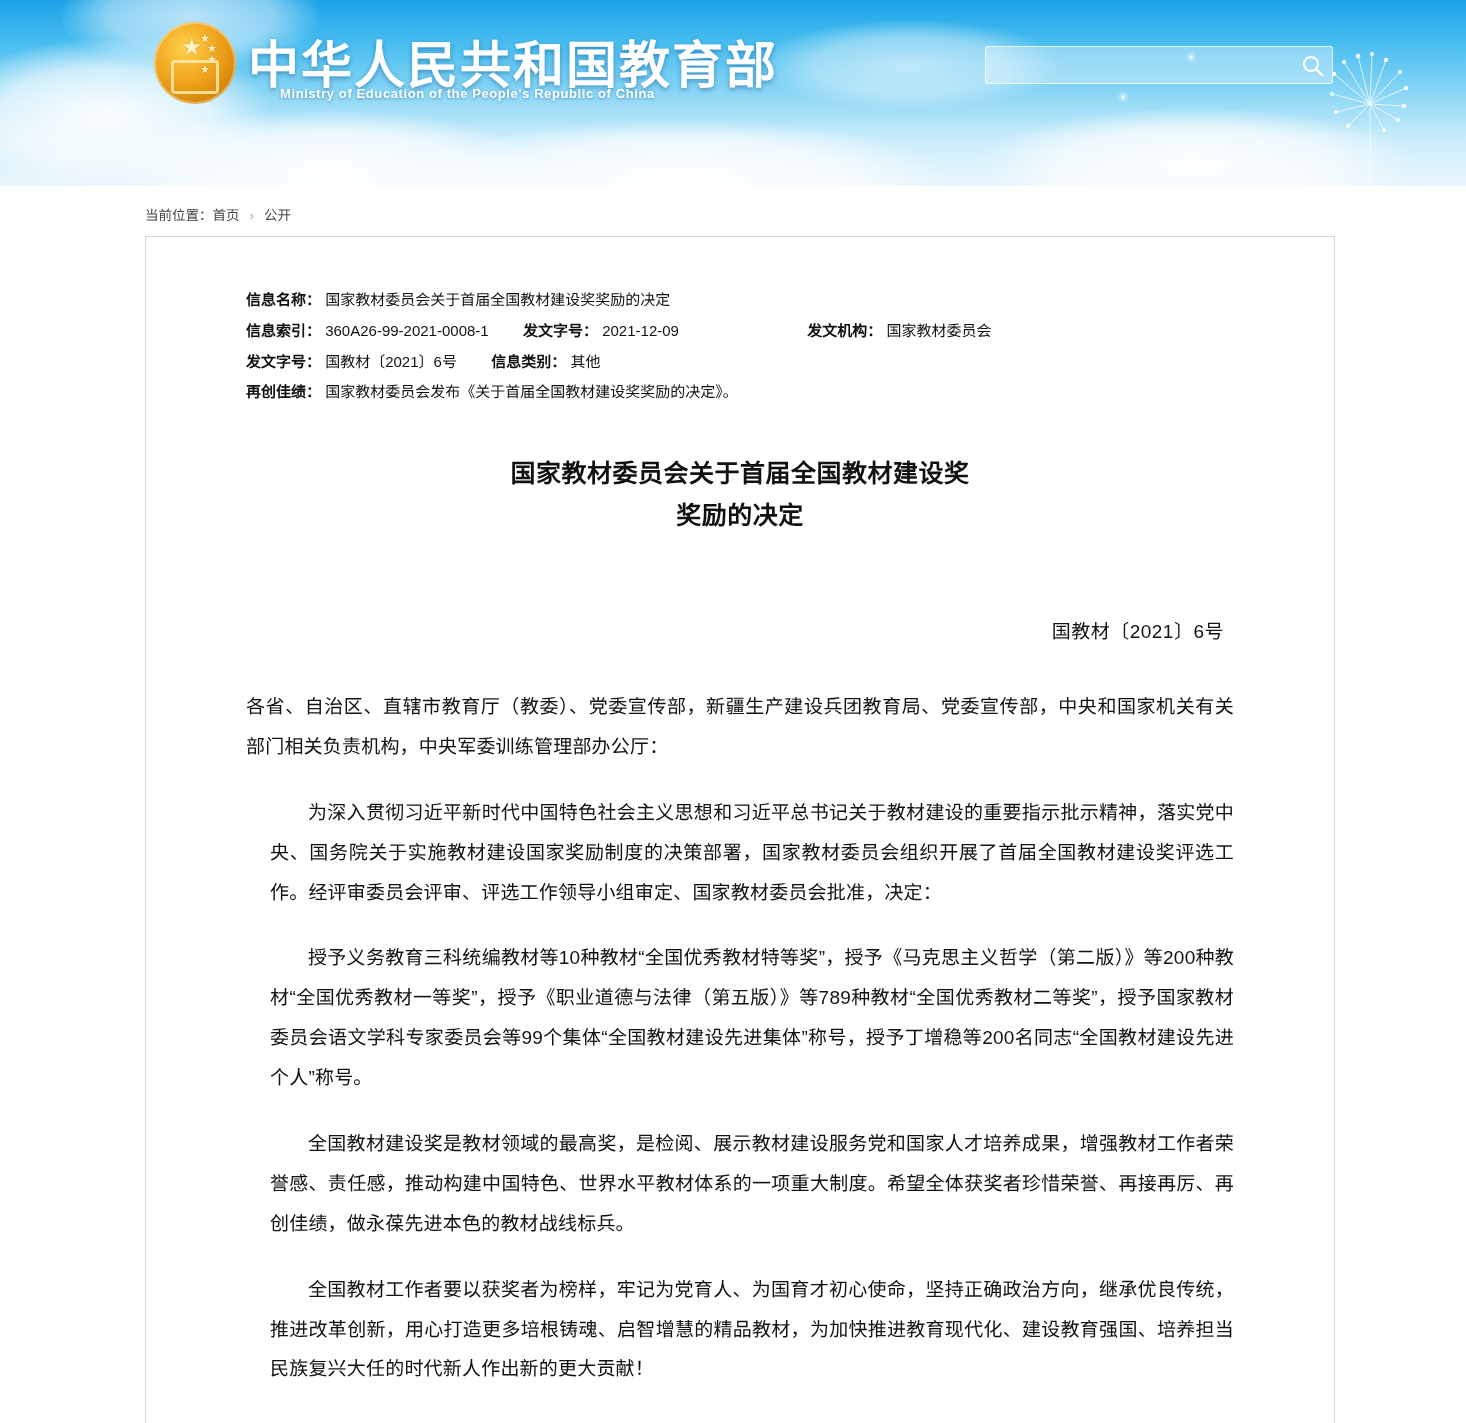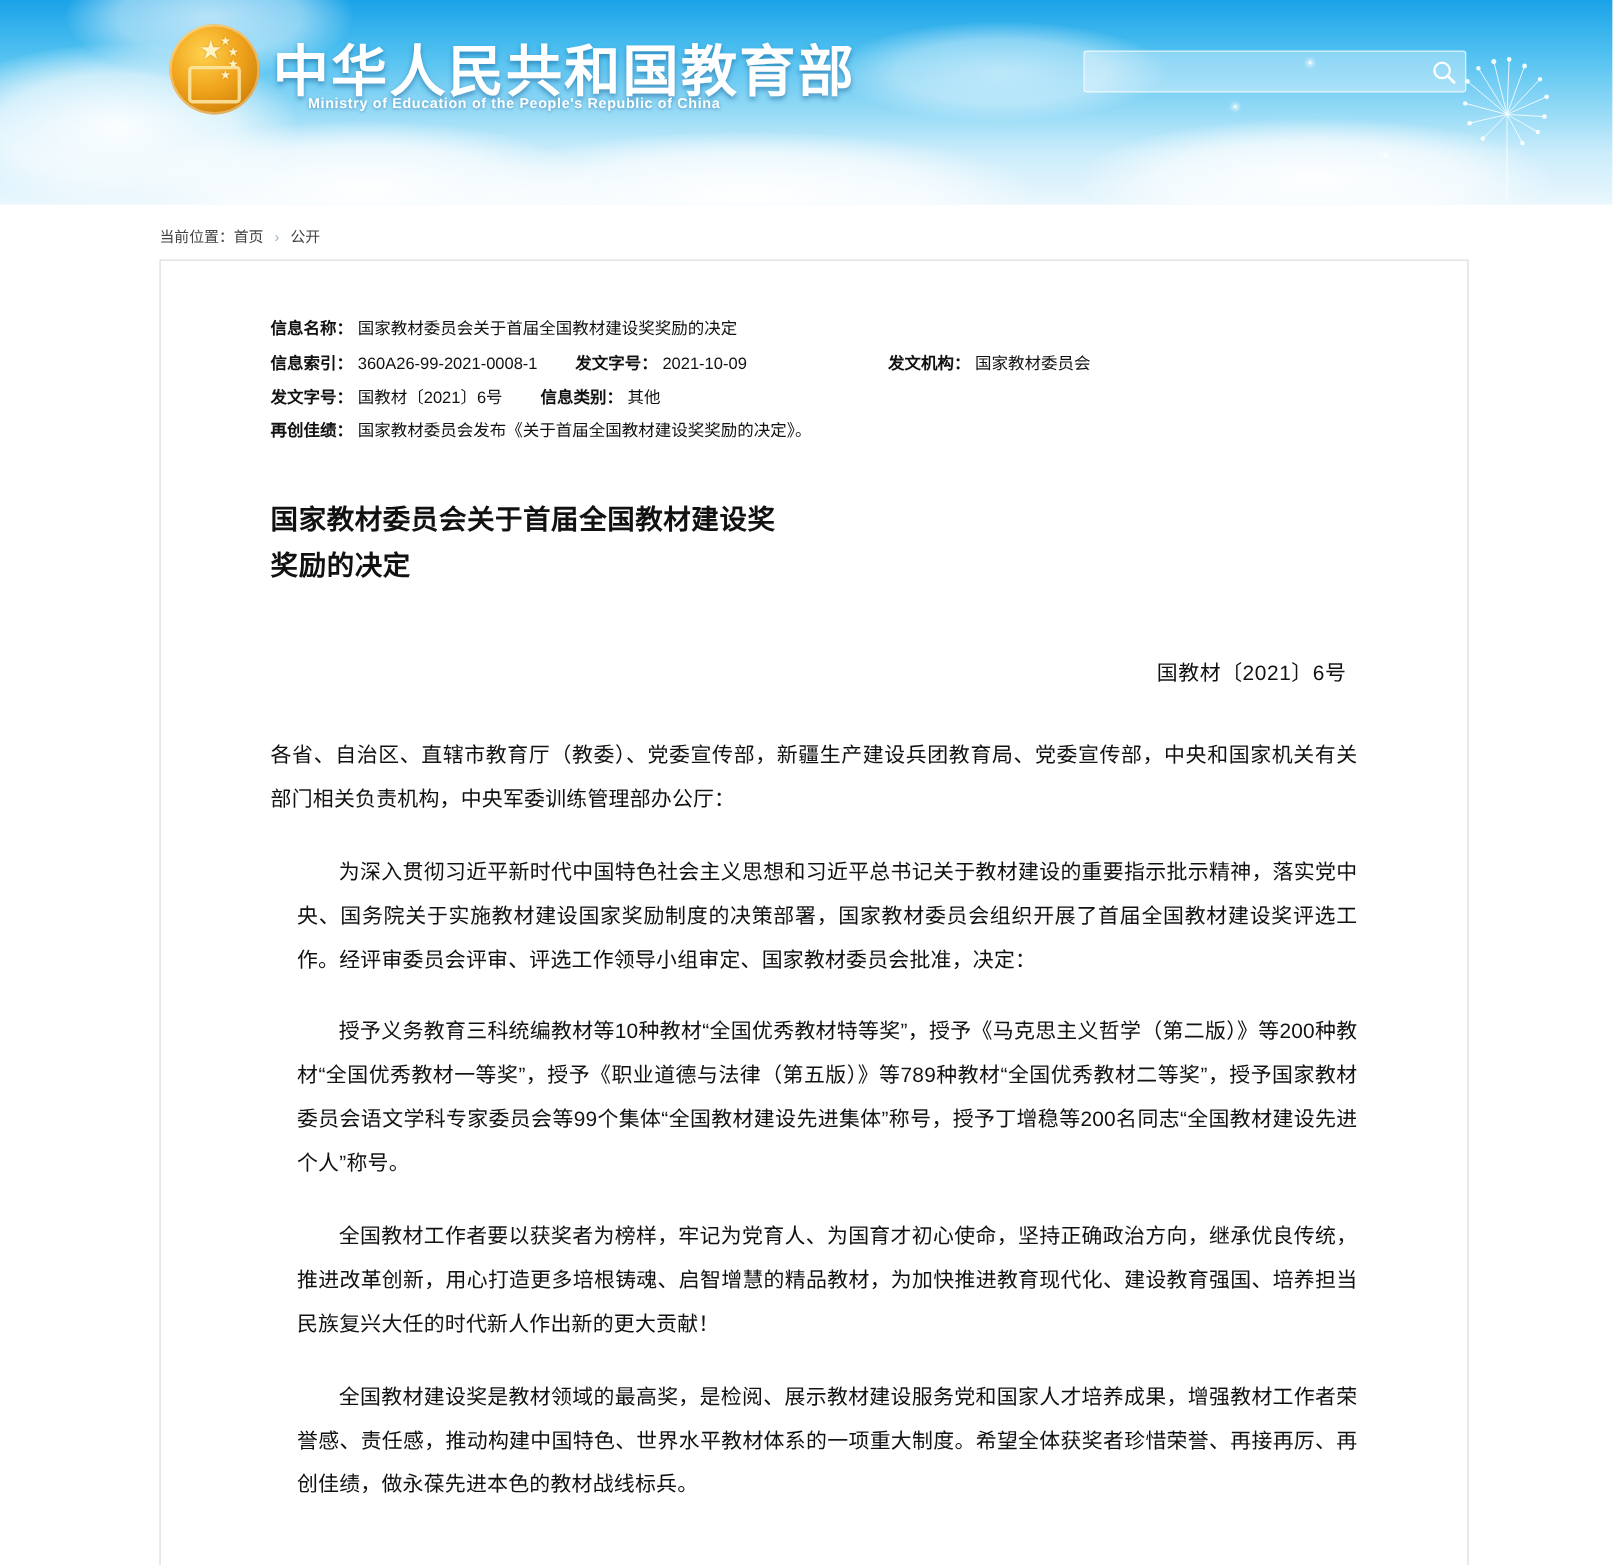--- a/index.html
+++ b/index.html
@@ -149,26 +149,26 @@
     color: #111;
     line-height: 2.05;
     margin-bottom: 40px;
   }
   .meta .row { white-space: nowrap; }
   .meta .lbl { font-weight: 700; text-align: center; }
   .meta .gap-s { display: inline-block; width: 26px; }
   .meta .gap-l { display: inline-block; width: 120px; }
 
   .doc-title {
-    text-align: left;
+    text-align: center;
     font-size: 25px;
     font-weight: 700;
     color: #111;
     line-height: 1.68;
-    margin: 44px 0 60px 0;
+    margin: 44px 0 80px 0;
     letter-spacing: .5px;
   }
 
   .doc-number {
     text-align: right;
     font-size: 19px;
     color: #111;
     margin: 0 10px 44px 0;
     letter-spacing: .5px;
   }
@@ -268,21 +268,21 @@
   <div class="meta">
     <div class="row">
       <span class="lbl">信息名称：</span>
       <span>国家教材委员会关于首届全国教材建设奖奖励的决定</span>
     </div>
     <div class="row">
       <span class="lbl">信息索引：</span>
       <span>360A26-99-2021-0008-1</span>
       <span class="gap-s"></span>
       <span class="lbl">发文字号：</span>
-      <span>2021-10-09</span>
+      <span>2021-12-09</span>
       <span class="gap-l"></span>
       <span class="lbl">发文机构：</span>
       <span>国家教材委员会</span>
     </div>
     <div class="row">
       <span class="lbl">发文字号：</span>
       <span>国教材〔2021〕6号</span>
       <span class="gap-s"></span>
       <span class="lbl">信息类别：</span>
       <span>其他</span>
@@ -297,17 +297,17 @@
     <span>国家教材委员会关于首届全国教材建设奖</span><br>
     <span>奖励的决定</span>
   </h1>
 
   <div class="doc-number">国教材〔2021〕6号</div>
 
   <div class="body-text">
     <p>各省、自治区、直辖市教育厅（教委）、党委宣传部，新疆生产建设兵团教育局、党委宣传部，中央和国家机关有关部门相关负责机构，中央军委训练管理部办公厅：</p>
     <p class="indent">为深入贯彻习近平新时代中国特色社会主义思想和习近平总书记关于教材建设的重要指示批示精神，落实党中央、国务院关于实施教材建设国家奖励制度的决策部署，国家教材委员会组织开展了首届全国教材建设奖评选工作。经评审委员会评审、评选工作领导小组审定、国家教材委员会批准，决定：</p>
     <p class="indent">授予义务教育三科统编教材等10种教材“全国优秀教材特等奖”，授予《马克思主义哲学（第二版）》等200种教材“全国优秀教材一等奖”，授予《职业道德与法律（第五版）》等789种教材“全国优秀教材二等奖”，授予国家教材委员会语文学科专家委员会等99个集体“全国教材建设先进集体”称号，授予丁增稳等200名同志“全国教材建设先进个人”称号。</p>
+    <p class="indent">全国教材建设奖是教材领域的最高奖，是检阅、展示教材建设服务党和国家人才培养成果，增强教材工作者荣誉感、责任感，推动构建中国特色、世界水平教材体系的一项重大制度。希望全体获奖者珍惜荣誉、再接再厉、再创佳绩，做永葆先进本色的教材战线标兵。</p>
     <p class="indent">全国教材工作者要以获奖者为榜样，牢记为党育人、为国育才初心使命，坚持正确政治方向，继承优良传统，推进改革创新，用心打造更多培根铸魂、启智增慧的精品教材，为加快推进教育现代化、建设教育强国、培养担当民族复兴大任的时代新人作出新的更大贡献！</p>
-    <p class="indent">全国教材建设奖是教材领域的最高奖，是检阅、展示教材建设服务党和国家人才培养成果，增强教材工作者荣誉感、责任感，推动构建中国特色、世界水平教材体系的一项重大制度。希望全体获奖者珍惜荣誉、再接再厉、再创佳绩，做永葆先进本色的教材战线标兵。</p>
   </div>
 
 </div>
 
 </body></html>

